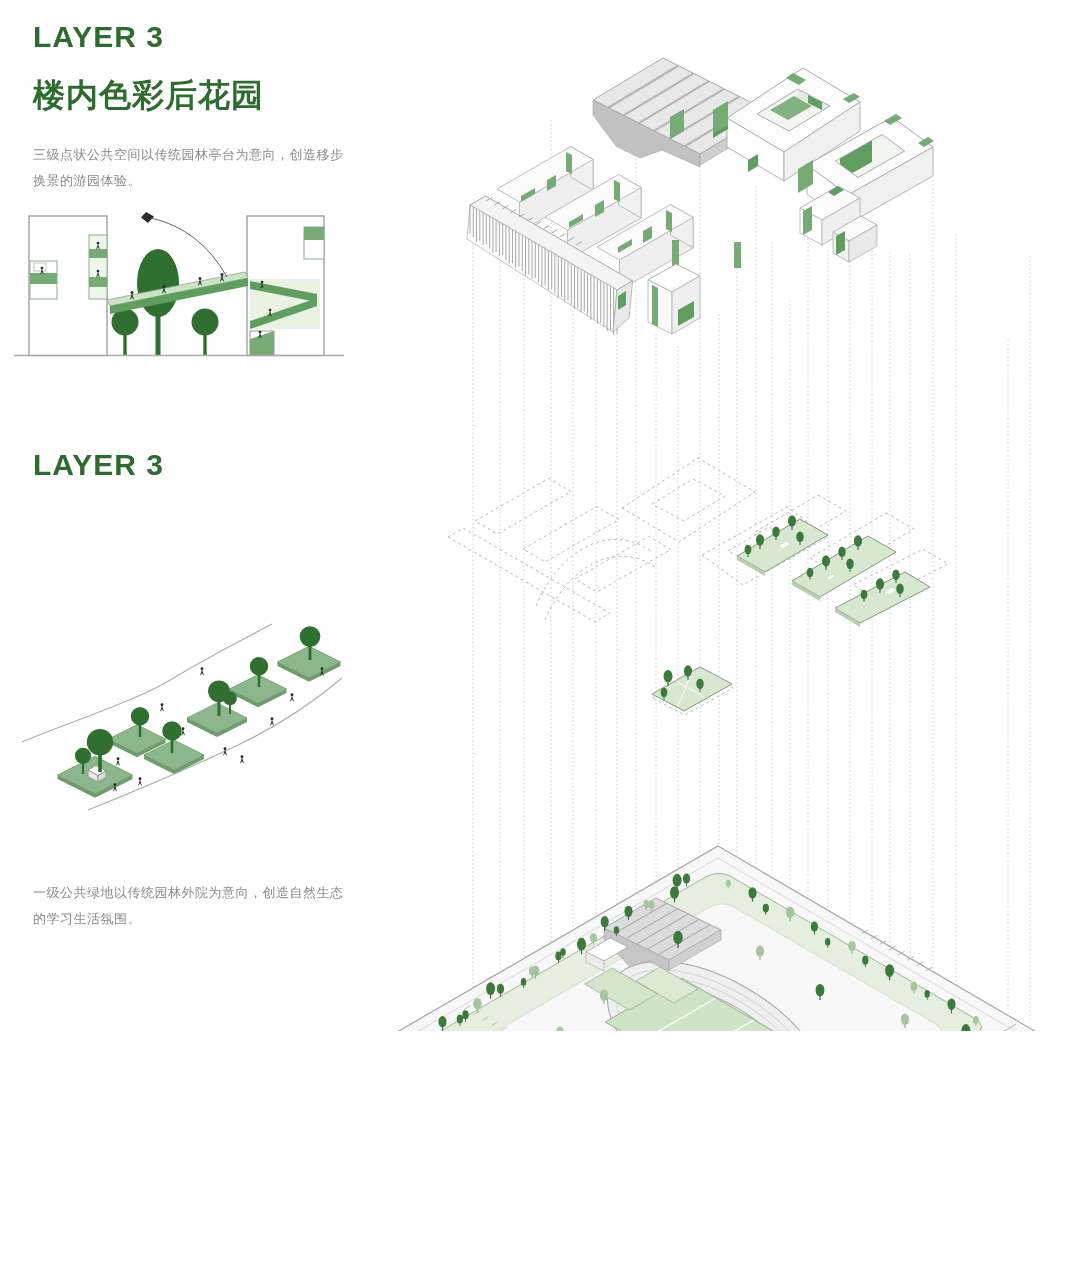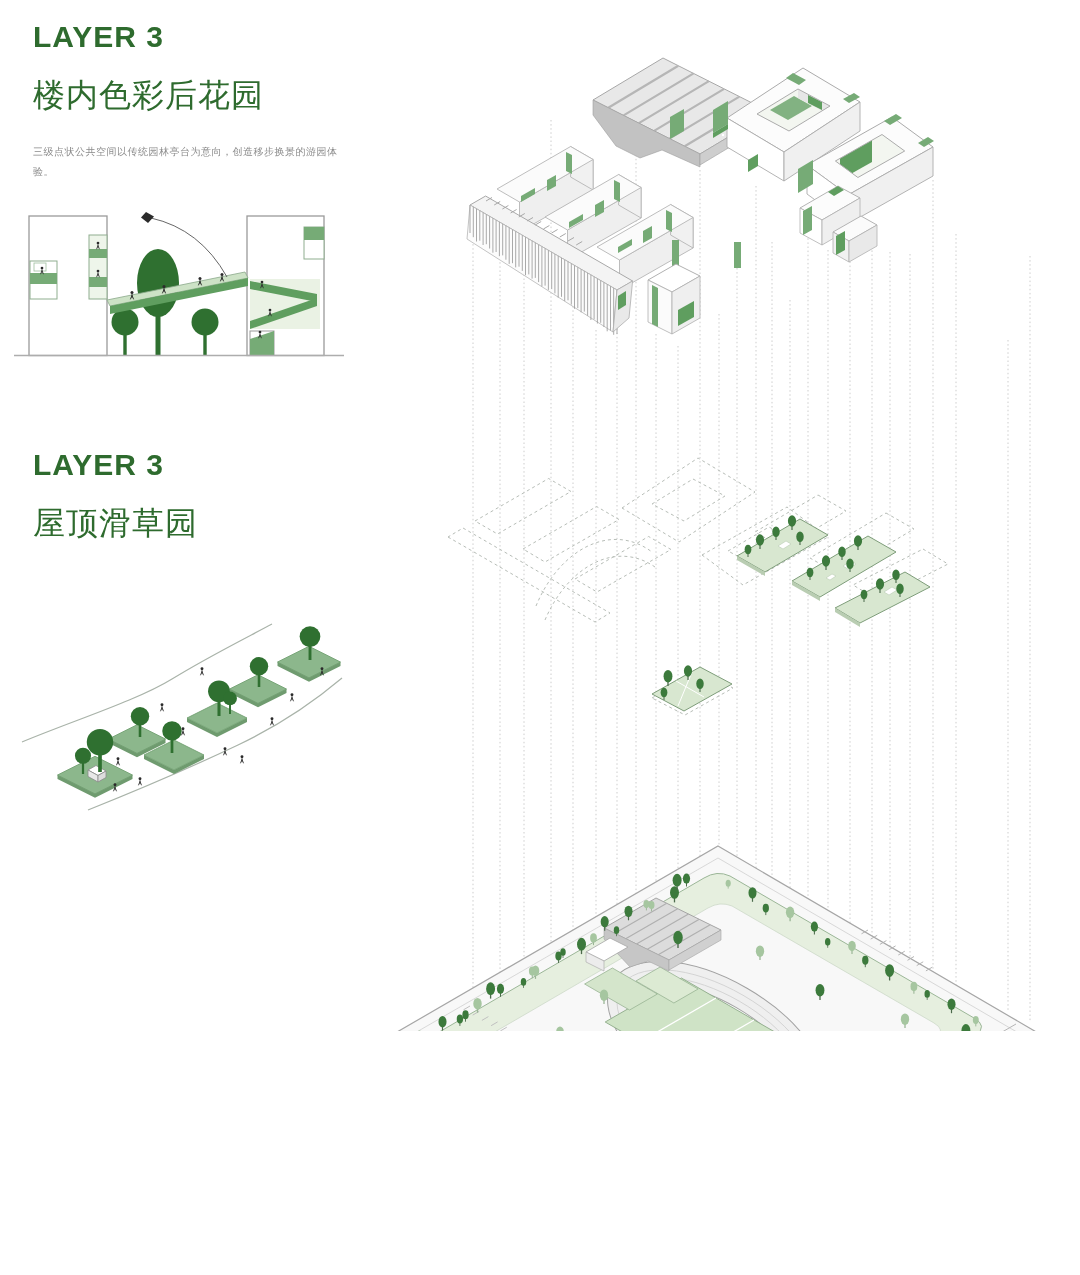--- a/index.html
+++ b/index.html
@@ -7,22 +7,22 @@
     --accent_green:#76ab76; --accent_dark:#5f9e5f;
     --light_green:#d8e7d0; --belt_green:#e6efdf;
     --platform_green:#8cb78c; --tree_dark:#3c7a3c;
     --tree_pale:#a6c6a0; --tree_illus:#2f7030; --ghost_gray:#b7bdb7;
   }
   html,body{margin:0;padding:0;background:#fff;}
   .page{position:relative;width:1080px;height:1031px;background:#fff;overflow:hidden;
         font-family:"Liberation Sans","DejaVu Sans",sans-serif;}
   .section{position:absolute;left:33px;width:322px;}
   .layer-heading{margin:0 0 20px 0;font-size:30px;font-weight:700;color:var(--heading_green);letter-spacing:1px;}
-  .layer-title{margin:0 0 24px 0;font-size:32px;font-weight:400;color:var(--heading_green);letter-spacing:1px;}
-  .layer-body{margin:0;font-size:10px;line-height:2.0;color:var(--body_gray);letter-spacing:0.5px;}
+  .layer-title{margin:0 0 24px 0;font-size:32px;font-weight:700;color:var(--heading_green);letter-spacing:1px;}
+  .layer-body{margin:0;font-size:13px;line-height:2.0;color:var(--body_gray);letter-spacing:0.5px;}
   .illus{position:absolute;}
   svg{display:block;}
   .gacc{fill:var(--accent_green);}
   .gacc2{fill:var(--accent_dark);}
   .lg{fill:var(--light_green);stroke:#7e9d7a;stroke-width:1;}
   .plat{fill:var(--platform_green);stroke:#6a9a6a;stroke-width:0.8;}
   .plat-side{fill:#6f9b6f;}
   .tree-d{fill:var(--tree_dark);}
   .tree-p{fill:var(--tree_pale);}
   .illt{fill:var(--tree_illus);}
@@ -115,21 +115,20 @@
         <use href="#fig" transform="translate(86,45) scale(0.8)"></use>
         <use href="#fig" transform="translate(86,73) scale(0.8)"></use>
         <use href="#fig" transform="translate(250,84) scale(0.8)"></use>
         <use href="#fig" transform="translate(258,112) scale(0.8)"></use>
         <use href="#fig" transform="translate(248,134) scale(0.8)"></use>
       </g>
   </svg>
 
   <div class="section" style="top:448px">
     <h2 class="layer-heading">LAYER 3</h2>
-    <h3 class="layer-title">屋顶滑草园</h3>
   </div>
 
   <svg class="illus" style="left:20px;top:612px" width="330" height="210" viewBox="0 0 330 210" role="img">
     <path d="M 2,130 C 55,108 118,88 152,67 C 186,46 222,28 252,12" stroke="#a9b3a9" stroke-width="1.2" fill="none"></path>
     <path d="M 68,198 C 118,178 178,152 218,133 C 258,114 296,88 322,66" stroke="#a9b3a9" stroke-width="1.2" fill="none"></path>
     <g id="plats">
         <path d="M 37.5,163 L 75,181.75 L 112.5,163 L 112.5,167 L 75,185.75 L 37.5,167 Z" class="plat-side"></path>
         <polygon points="37.5,163 75,144.25 112.5,163 75,181.75" class="plat"></polygon>
         <path d="M 88.5,127 L 117,141.25 L 145.5,127 L 145.5,131 L 117,145.25 L 88.5,131 Z" class="plat-side"></path>
         <polygon points="88.5,127 117,112.75 145.5,127 117,141.25" class="plat"></polygon>
@@ -166,20 +165,21 @@
         <use href="#fig" transform="translate(272,88) scale(0.85)"></use>
         <use href="#fig" transform="translate(302,62) scale(0.85)"></use>
         <use href="#fig" transform="translate(182,62) scale(0.85)"></use>
         <use href="#fig" transform="translate(120,172) scale(0.85)"></use>
         <use href="#fig" transform="translate(222,150) scale(0.85)"></use>
         <use href="#fig" transform="translate(95,178) scale(0.85)"></use>
       </g>
   </svg>
 
   <div class="section" style="top:880px">
+    <p class="layer-body">一级公共绿地以传统园林外院为意向，创造自然生态的学习生活氛围。</p>
   </div>
 
   <svg class="illus" style="left:30px;top:1055px" width="320" height="215" viewBox="0 0 320 215" role="img">
     <ellipse cx="72" cy="112" rx="50" ry="23" class="blob" transform="rotate(-8 72 112)"></ellipse>
     <ellipse cx="122" cy="183" rx="52" ry="26" class="blob" transform="rotate(-6 122 183)"></ellipse>
     <ellipse cx="248" cy="104" rx="62" ry="34" class="blob" transform="rotate(-10 248 104)"></ellipse>
     <g id="treesC">
         <use href="#t-egg" transform="translate(85,107) scale(1.7)"></use>
         <use href="#t-egg" transform="translate(57,113) scale(1.15)"></use>
         <use href="#t-egg" transform="translate(127,187) scale(1.3)"></use>

